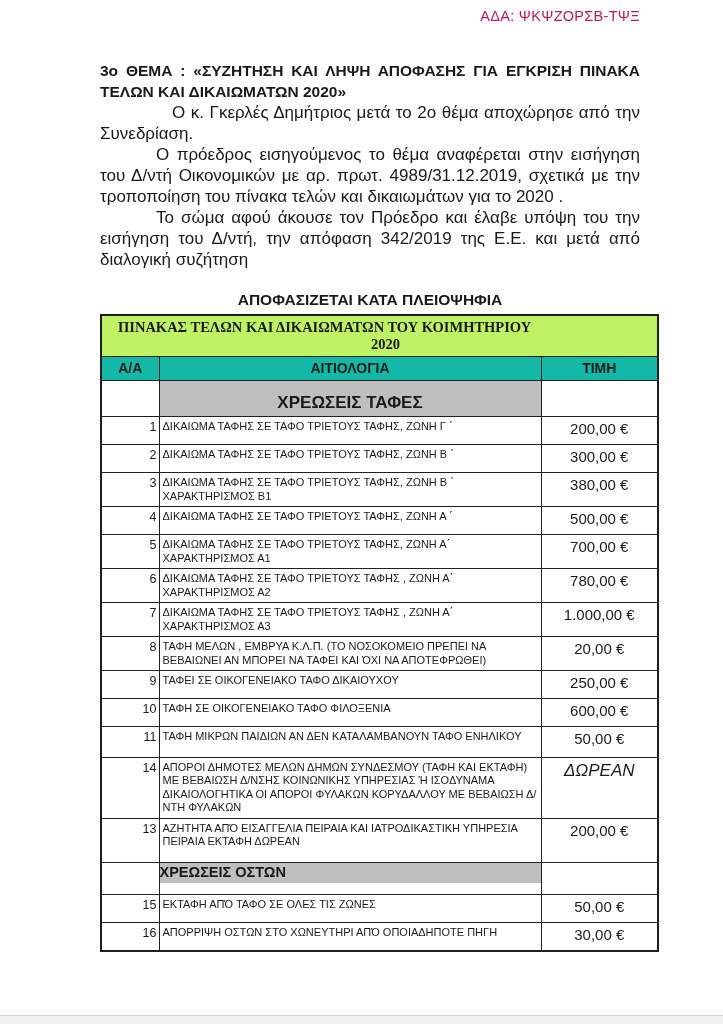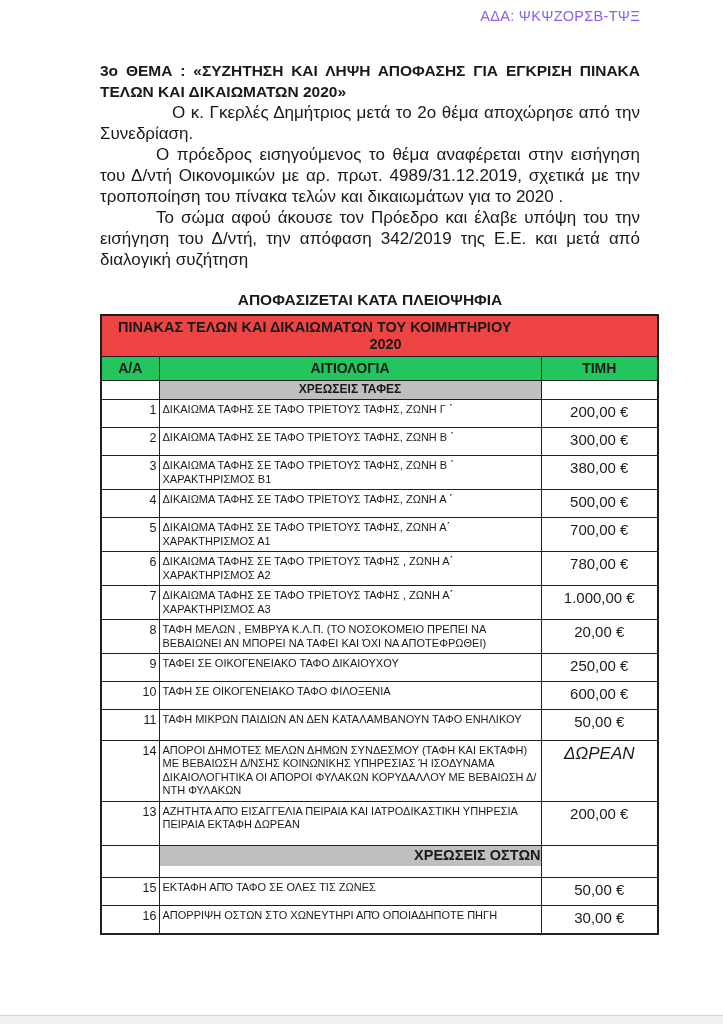--- a/index.html
+++ b/index.html
@@ -3,43 +3,43 @@
 <meta charset="utf-8">
 <style>
   html,body{margin:0;padding:0;}
   body{
     width:723px;height:1024px;overflow:hidden;position:relative;
     background:#ffffff;
     font-family:"Liberation Sans","DejaVu Sans",sans-serif;
     color:#1a1a1a;
   }
   .sheet{position:absolute;left:100px;top:8px;width:557px;}
-  .ada{width:540px;text-align:right;font-size:14.5px;color:#8b5cf6;letter-spacing:.3px;}
+  .ada{width:540px;text-align:right;font-size:14.5px;color:#be185d;letter-spacing:.3px;}
   .topic{width:540px;margin-top:36px;font-weight:bold;font-size:15.5px;line-height:21px;text-align:justify;}
   p.body{width:540px;margin:0;font-size:17px;line-height:21px;text-align:justify;}
   .p1{margin-top:16px;text-indent:72px;}
   .p2{text-indent:56px;}
   .p3{margin-top:17px;text-indent:56px;}
   .decision{width:540px;margin-top:21px;text-align:center;font-weight:bold;font-size:15.5px;}
   .approve{margin-top:17px;text-indent:56px;font-weight:bold;}
 
   table.fees{width:557px;margin-top:5px;border-collapse:collapse;table-layout:fixed;}
   table.fees td{border:1.6px solid #1f1f1f;vertical-align:top;overflow:hidden;}
   table.fees{border:2px solid #1f1f1f;}
   col.c-num{width:58px;} col.c-desc{width:382px;} col.c-price{width:117px;}
 
-  .title-cell{background:#ef4444;padding:2px 4px 3px 16px;}
+  .title-cell{background:#bef264;padding:2px 4px 3px 16px;font-family:Liberation Serif, serif;}
   .title-l1{font-weight:bold;font-size:14.5px;line-height:18px;}
   .title-l2{font-weight:bold;font-size:14.5px;line-height:17px;text-align:center;}
 
-  .head-cell{background:#22c55e;font-weight:bold;font-size:14px;text-align:center;padding:3px 0 4px;}
+  .head-cell{background:#14b8a6;font-weight:bold;font-size:14px;text-align:center;padding:3px 0 4px;}
 
-  .sec-cell{background:#bfbfbf;font-weight:bold;font-size:12px;text-align:center;padding:1px 0 3px;}
+  .sec-cell{background:#bfbfbf;font-weight:bold;font-size:17px;text-align:center;padding:12px 0 3px;}
   .sec-cell-gap{padding:0 0 11px 0;}
-  .sec-band{background:#bfbfbf;font-weight:bold;font-size:14.5px;text-align:right;padding:1px 0 3px;}
+  .sec-band{background:#bfbfbf;font-weight:bold;font-size:14.5px;text-align:left;padding:1px 0 3px;}
 
   td.num{ text-align:right;font-size:12.5px;padding:3px 2px 0 0;}
   td.desc{font-size:11px;line-height:13.5px;padding:3px 4px 3px 3px;}
   td.price{text-align:center;font-size:15px;padding:3px 2px 2px 2px;}
   td.price-plain{text-align:center;font-size:17px;padding:3px 2px 2px 2px;font-style:italic;}
   tr.pad-b td.desc{padding-bottom:13px;}
   tr.h25 td{height:21px;}
 
   .page-edge{position:absolute;left:0;top:1015px;width:723px;height:9px;background:#f1f1f1;border-top:1px solid #d2d2d2;}
 </style>

